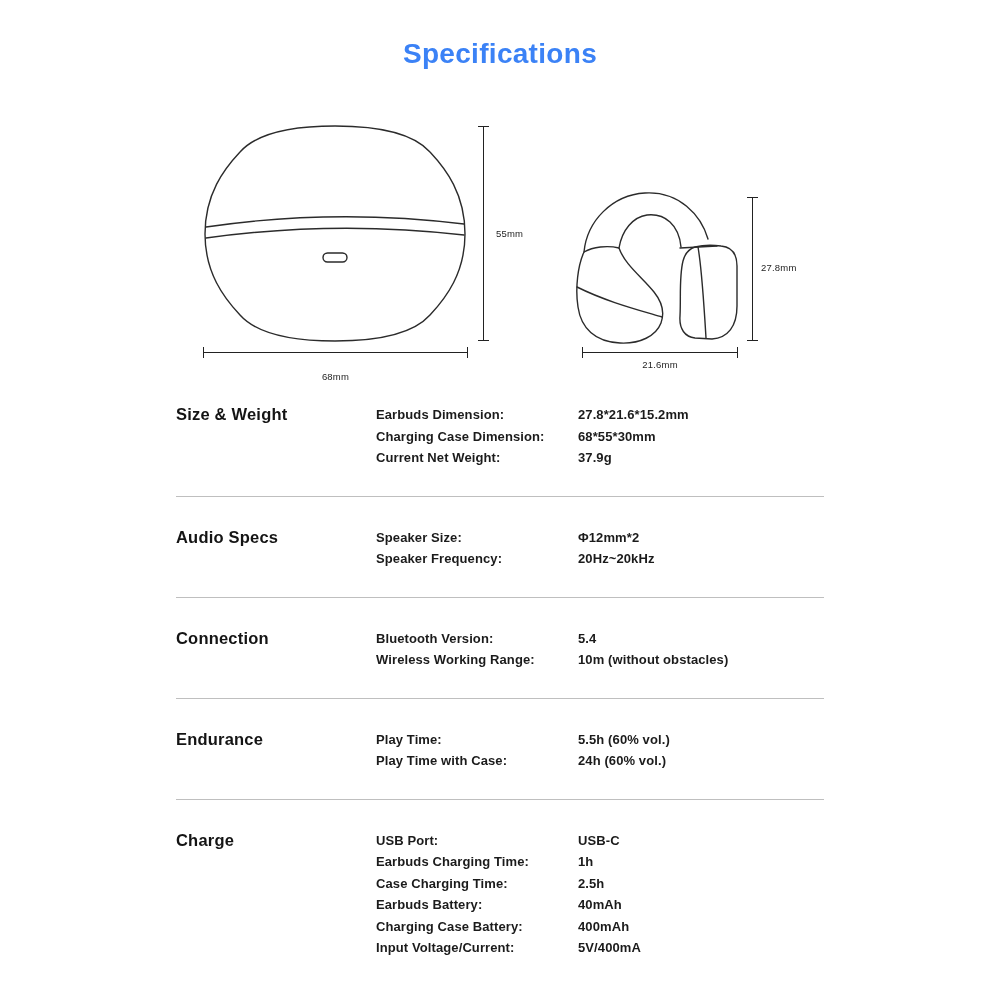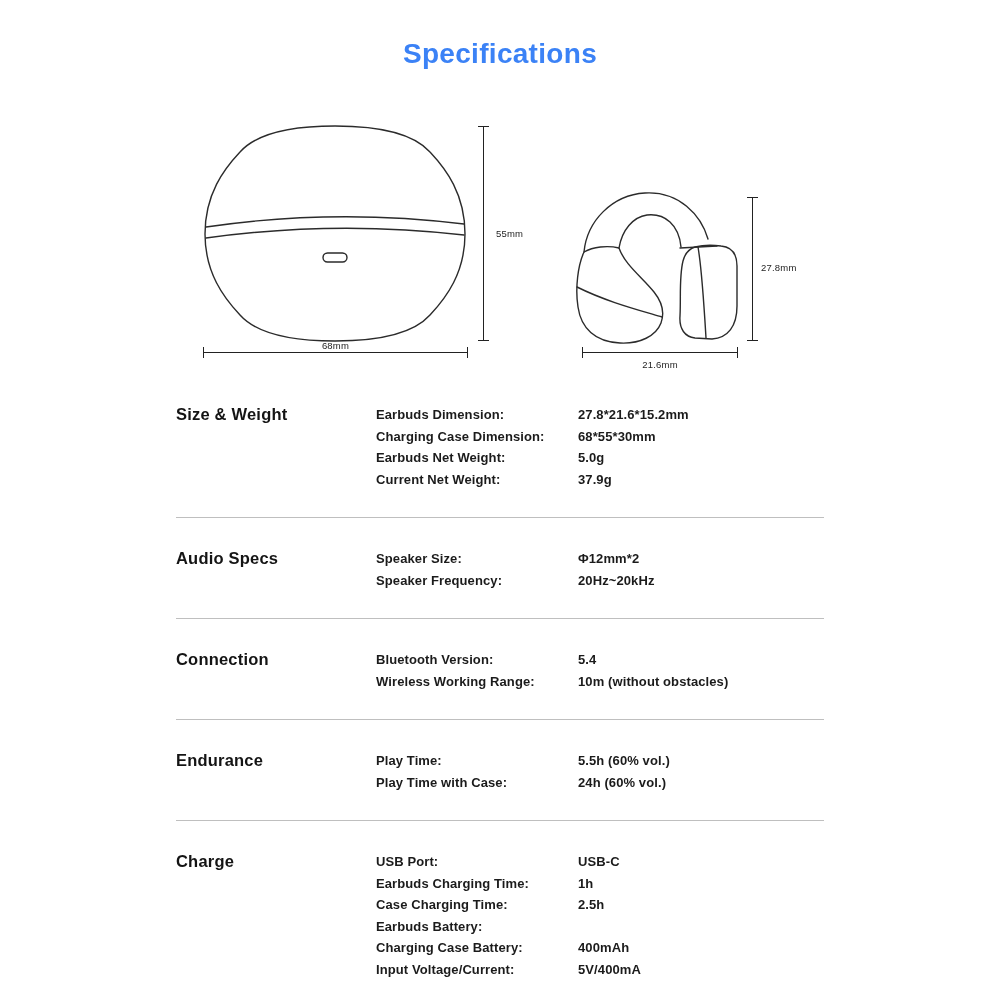--- a/index.html
+++ b/index.html
@@ -85,21 +85,21 @@
   <path d="M 133 62 C 137 85, 139 120, 141 153"></path>
 </svg>
 
 <div class="dimv" style="left:478px; top:126px; height:215px;">
     <div class="dim-line"></div>
   </div>
 <div class="dim-label" style="left:496px; top:228px;">55mm</div>
 <div class="dimh" style="left:203px; top:347px; width:265px;">
     <div class="dim-line"></div>
   </div>
-<div class="dim-label center" style="left:203px; top:340px; width:265px;">68mm</div>
+<div class="dim-label center" style="left:203px; top:371px; width:265px;">68mm</div>
 
 <div class="dimv" style="left:747px; top:197px; height:144px;">
     <div class="dim-line"></div>
   </div>
 <div class="dim-label" style="left:761px; top:262px;">27.8mm</div>
 <div class="dimh" style="left:582px; top:347px; width:156px;">
     <div class="dim-line"></div>
   </div>
 <div class="dim-label center" style="left:582px; top:359px; width:156px;">21.6mm</div>
 
@@ -110,24 +110,20 @@
   <div class="spec-row">
     <div class="spec-label">Earbuds Dimension:</div>
     <div class="spec-value">27.8*21.6*15.2mm</div>
   </div>
 
   <div class="spec-row">
     <div class="spec-label">Charging Case Dimension:</div>
     <div class="spec-value">68*55*30mm</div>
   </div>
 
-  <div class="spec-row">
-    <div class="spec-label">Earbuds Net Weight:</div>
-    <div class="spec-value">5.0g</div>
-  </div>
 
   <div class="spec-row">
     <div class="spec-label">Current Net Weight:</div>
     <div class="spec-value">37.9g</div>
   </div>
 </div>
   </div>
 
   <div class="spec-section">
     <div class="section-title">Audio Specs</div>
@@ -187,20 +183,21 @@
     <div class="spec-value">1h</div>
   </div>
 
   <div class="spec-row">
     <div class="spec-label">Case Charging Time:</div>
     <div class="spec-value">2.5h</div>
   </div>
 
   <div class="spec-row">
     <div class="spec-label">Earbuds Battery:</div>
+    <div class="spec-value">40mAh</div>
   </div>
 
   <div class="spec-row">
     <div class="spec-label">Charging Case Battery:</div>
     <div class="spec-value">400mAh</div>
   </div>
 
   <div class="spec-row">
     <div class="spec-label">Input Voltage/Current:</div>
     <div class="spec-value">5V/400mA</div>

